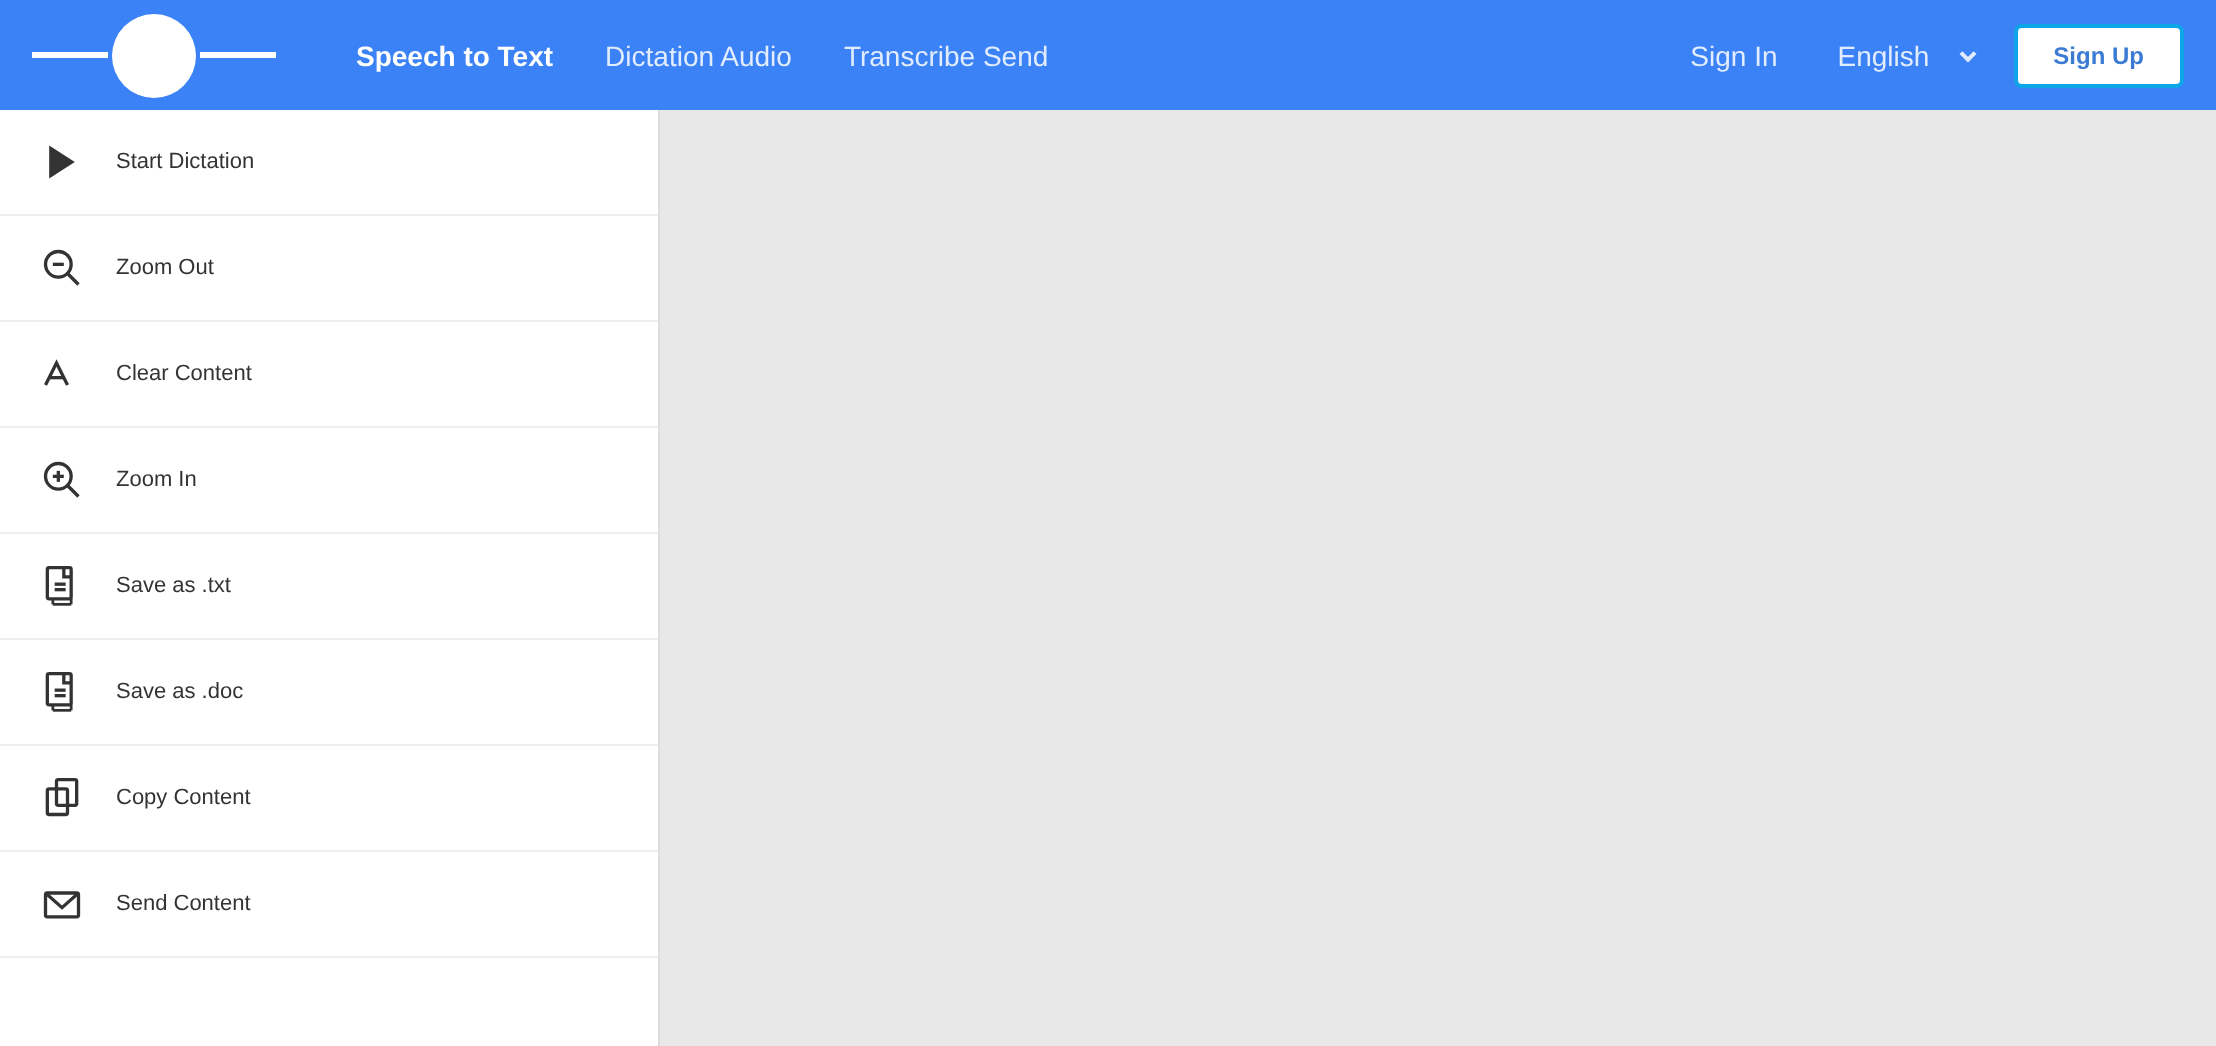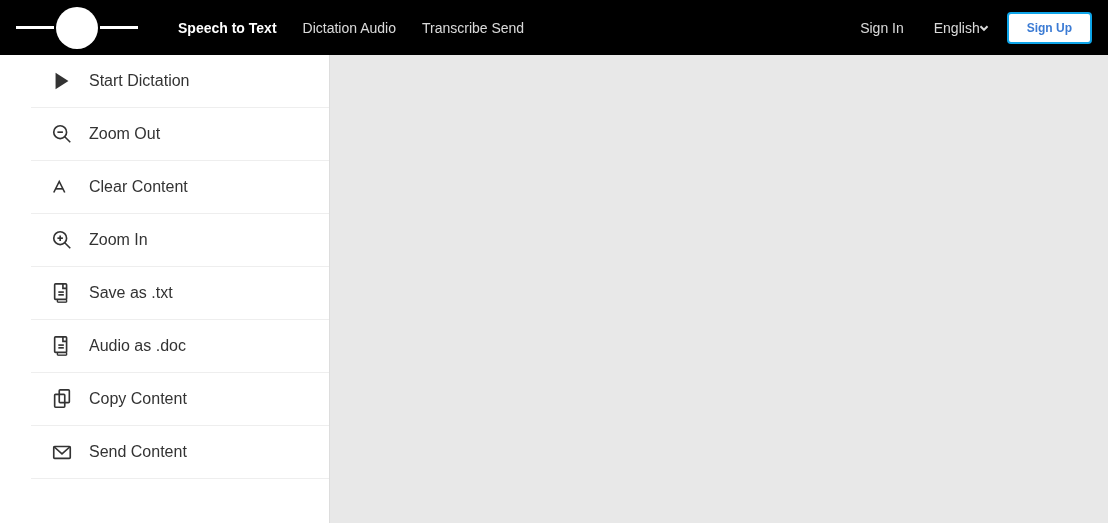--- a/index.html
+++ b/index.html
@@ -2,21 +2,21 @@
 <html><head>
   <meta charset="utf-8">
   <style>
     * { margin: 0; padding: 0; box-sizing: border-box; }
     body { font-family: Arial, sans-serif; font-size: 14px; background: #f0f0f0; width: 1108px; height: 523px; overflow: hidden; }
 
     
     .header {
       display: flex;
       align-items: center;
-      background: #000000;
+      background: #3b82f6;
       height: 55px;
       padding: 0 16px;
       gap: 20px;
     }
     .logo-area {
       display: flex;
       align-items: center;
       gap: 0;
       margin-right: 10px;
     }
@@ -61,21 +61,21 @@
       font-size: 14px;
       padding: 6px 10px;
     }
     .english-btn {
       color: rgba(255,255,255,0.85);
       cursor: pointer;
       font-size: 14px;
       padding: 6px 10px;
       display: flex;
       align-items: center;
-      gap: 1px;
+      gap: 16px;
     }
     .signup-btn {
       background: transparent;
       border: 2px solid #0ea5e9;
       color: #3b7bd4;
       padding: 7px 18px;
       border-radius: 4px;
       cursor: pointer;
       font-size: 12px;
       font-weight: bold;
@@ -98,22 +98,21 @@
       overflow-y: auto;
     }
     .sidebar-item {
       display: flex;
       align-items: center;
       gap: 14px;
       padding: 13px 18px;
       border-bottom: 1px solid #eee;
       cursor: pointer;
       color: #333;
-      font-size: 16px;
-      margin-left: 31px;
+      font-size: 11px;
     }
     .sidebar-icon {
       width: 26px;
       height: 26px;
       flex-shrink: 0;
       display: flex;
       align-items: center;
       justify-content: center;
     }
     .sidebar-icon svg {
@@ -231,21 +230,21 @@
         <svg viewBox="0 0 24 24">
           <rect x="4" y="2" width="13" height="17" rx="1"></rect>
           <path d="M13 2 L13 7 L17 7"></path>
           <line x1="8" y1="11" x2="14" y2="11"></line>
           <line x1="8" y1="14" x2="14" y2="14"></line>
           <path d="M7 19 L7 22" stroke-width="1.5"></path>
           <path d="M7 22 L17 22" stroke-width="1.5"></path>
           <path d="M17 22 L17 19" stroke-width="1.5"></path>
         </svg>
       </span>
-      <span>Audio as .doc</span>
+      <span>Save as .doc</span>
     </div>
 
     <div class="sidebar-item">
       <span class="sidebar-icon">
         <svg viewBox="0 0 24 24">
           <rect x="9" y="2" width="11" height="14" rx="1"></rect>
           <rect x="4" y="7" width="11" height="14" rx="1"></rect>
         </svg>
       </span>
       <span>Copy Content</span>

